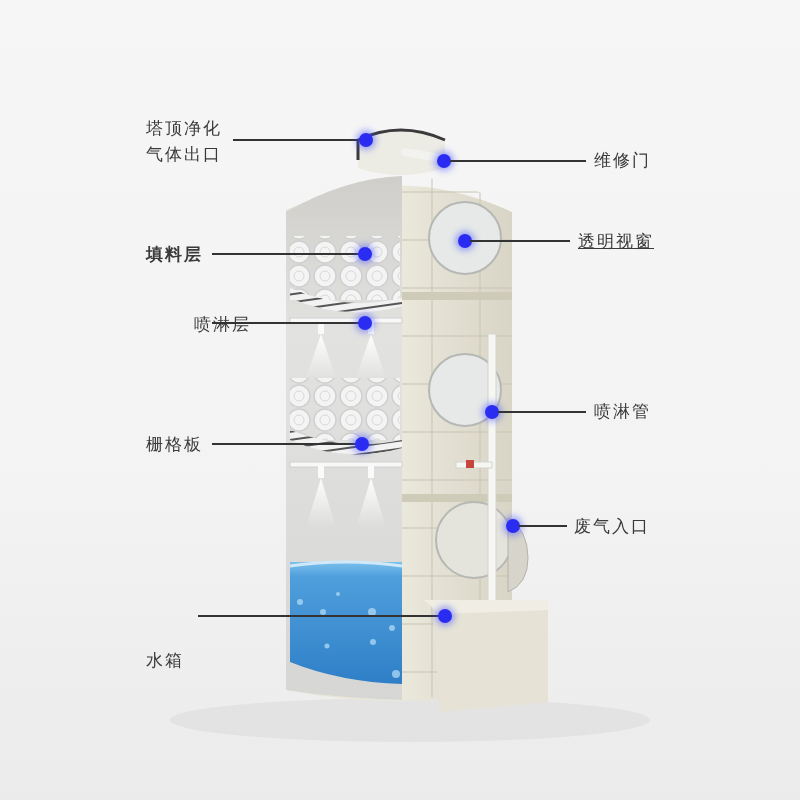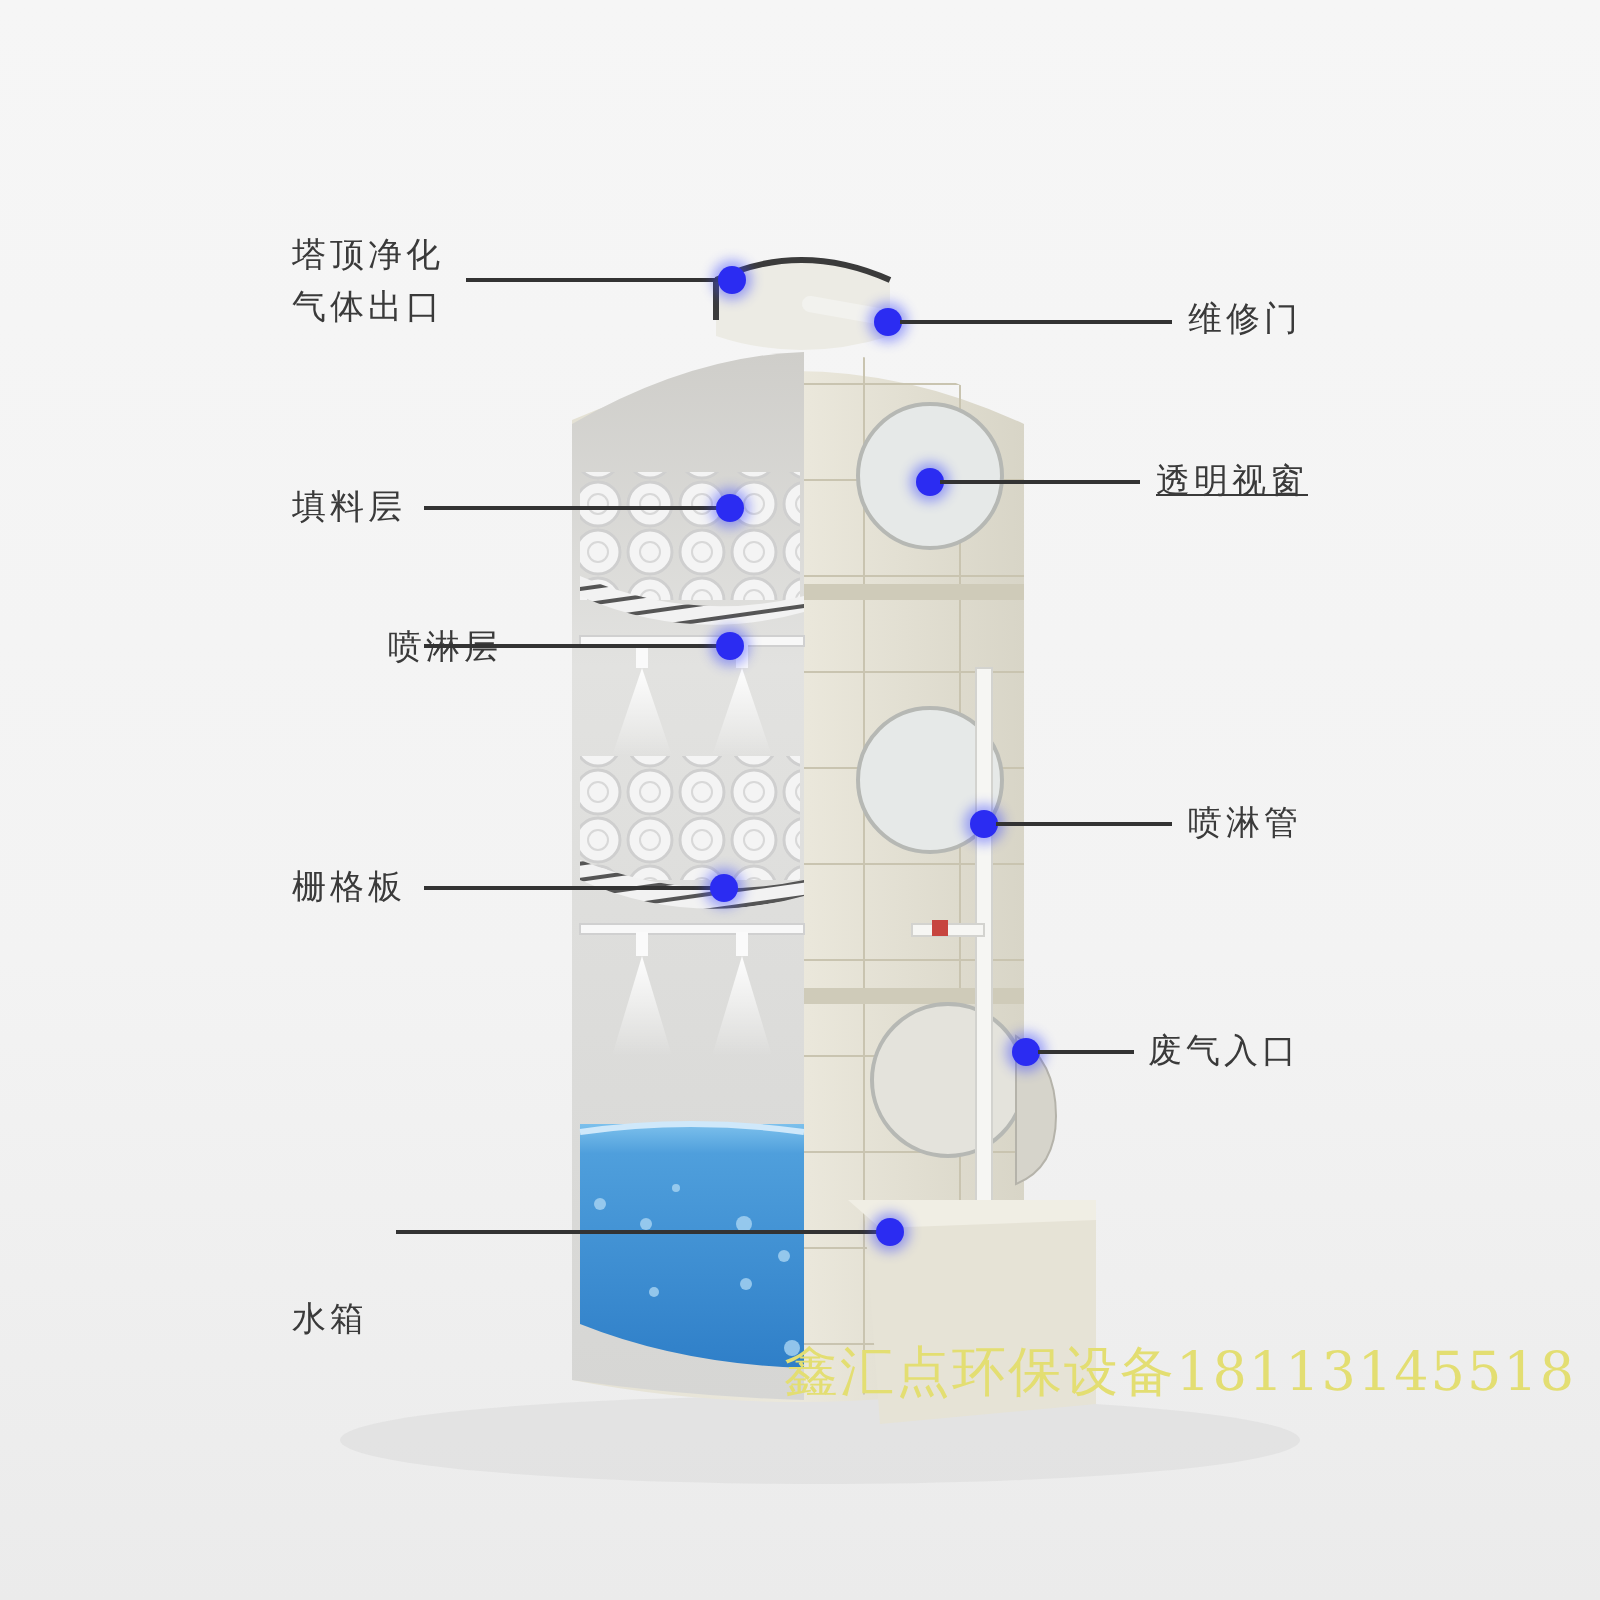--- a/index.html
+++ b/index.html
@@ -133,21 +133,21 @@
 
     <path d="M432 604 L548 604 L548 702 L440 712 Z" fill="#e6e3d6"></path>
     <path d="M424 600 L548 600 L548 610 L440 614 Z" fill="#f0eee4"></path>
   </svg>
 
   <div class="label" style="left:146px; top:117px;">塔顶净化</div>
   <div class="label" style="left:146px; top:143px;">气体出口</div>
   <div class="leader" style="left:233px; top:139px; width:132px;"></div>
   <div class="dot" style="left:359px; top:133px;"></div>
 
-  <div class="label" style="left:146px; top:243px;">填料层</div>
+  <div class="label" style="left:146px; top:243px;font-weight:bold;">填料层</div>
   <div class="leader" style="left:212px; top:253px; width:152px;"></div>
   <div class="dot" style="left:358px; top:247px;"></div>
 
   <div class="label" style="left:146px; top:313px;margin-left:48px;">喷淋层</div>
   <div class="leader" style="left:212px; top:322px; width:152px;"></div>
   <div class="dot" style="left:358px; top:316px;"></div>
 
   <div class="label" style="left:146px; top:433px;">栅格板</div>
   <div class="leader" style="left:212px; top:443px; width:150px;"></div>
   <div class="dot" style="left:355px; top:437px;"></div>
@@ -165,16 +165,13 @@
   <div class="label" style="left:578px; top:230px;text-decoration:underline;">透明视窗</div>
 
   <div class="dot" style="left:485px; top:405px;"></div>
   <div class="leader" style="left:498px; top:411px; width:88px;"></div>
   <div class="label" style="left:594px; top:401px;font-family:Liberation Serif, serif;">喷淋管</div>
 
   <div class="dot" style="left:506px; top:519px;"></div>
   <div class="leader" style="left:519px; top:525px; width:48px;"></div>
   <div class="label" style="left:574px; top:515px;">废气入口</div>
 
-  <div class="watermark">
-    <span>鑫汇点环保设备</span><span>18113145518</span>
-  </div>
 </div>
 
 </body></html>

